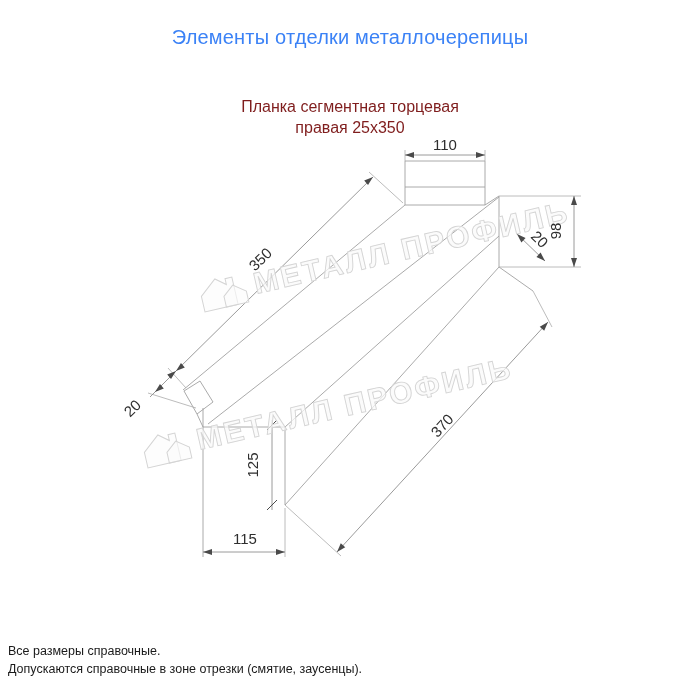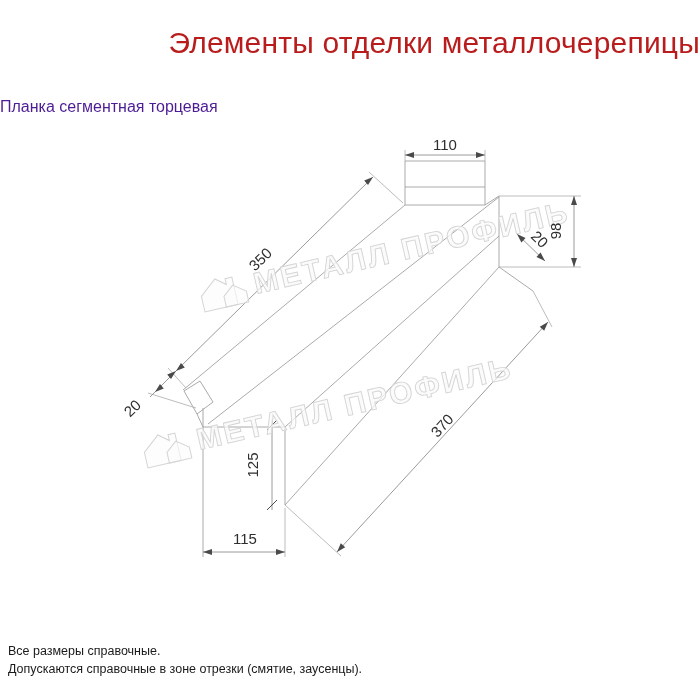--- a/index.html
+++ b/index.html
@@ -1,26 +1,26 @@
 <!DOCTYPE html>
 <html><head>
 <meta charset="utf-8">
 <style>
   html,body{margin:0;padding:0;background:#ffffff;}
   .page{
     position:relative;width:700px;height:700px;background:#ffffff;overflow:hidden;
     font-family:"Liberation Sans", sans-serif;color:#161616;
   }
   .page-title{
-    position:absolute;top:26px;left:0;width:100%;text-align:right;
-    font-size:30px;font-weight:400;letter-spacing:0.2px;color:#b91c1c;
+    position:absolute;top:26px;left:0;width:100%;text-align:center;
+    font-size:20px;font-weight:400;letter-spacing:0.2px;color:#3b82f6;
   }
   .product-name{
-    position:absolute;top:96px;left:0;width:100%;
-    font-size:16px;line-height:21px;color:#4c1d95;
+    position:absolute;top:96px;left:0;width:100%;text-align:center;
+    font-size:16px;line-height:21px;color:#7f1d1d;
   }
   .footnotes{
     position:absolute;left:8px;bottom:22px;
     font-size:12.5px;line-height:18px;color:#1a1a1a;
   }
   svg.drawing{position:absolute;left:0;top:0;}
   .shape-line{stroke:#a0a0a0;stroke-width:0.9;fill:none;}
   .ext-line{stroke:#ababab;stroke-width:0.8;fill:none;}
   .dim-line{stroke:#8f8f8f;stroke-width:0.9;fill:none;}
   .arrow{fill:#4a4a4a;}
@@ -34,20 +34,21 @@
 </style>
 </head>
 <body>
 
 <div class="page">
 
   <div class="page-title">Элементы отделки металлочерепицы</div>
 
   <div class="product-name">
     <div>Планка сегментная торцевая</div>
+    <div>правая 25x350</div>
   </div>
 
   <svg class="drawing" width="700" height="700" viewBox="0 0 700 700">
 
     <g>
 
       <line class="shape-line" x1="183" y1="390" x2="405" y2="205"></line>
 
       <line class="shape-line" x1="208" y1="424" x2="499" y2="197"></line>
       <line class="shape-line" x1="285" y1="427" x2="499" y2="236"></line>

